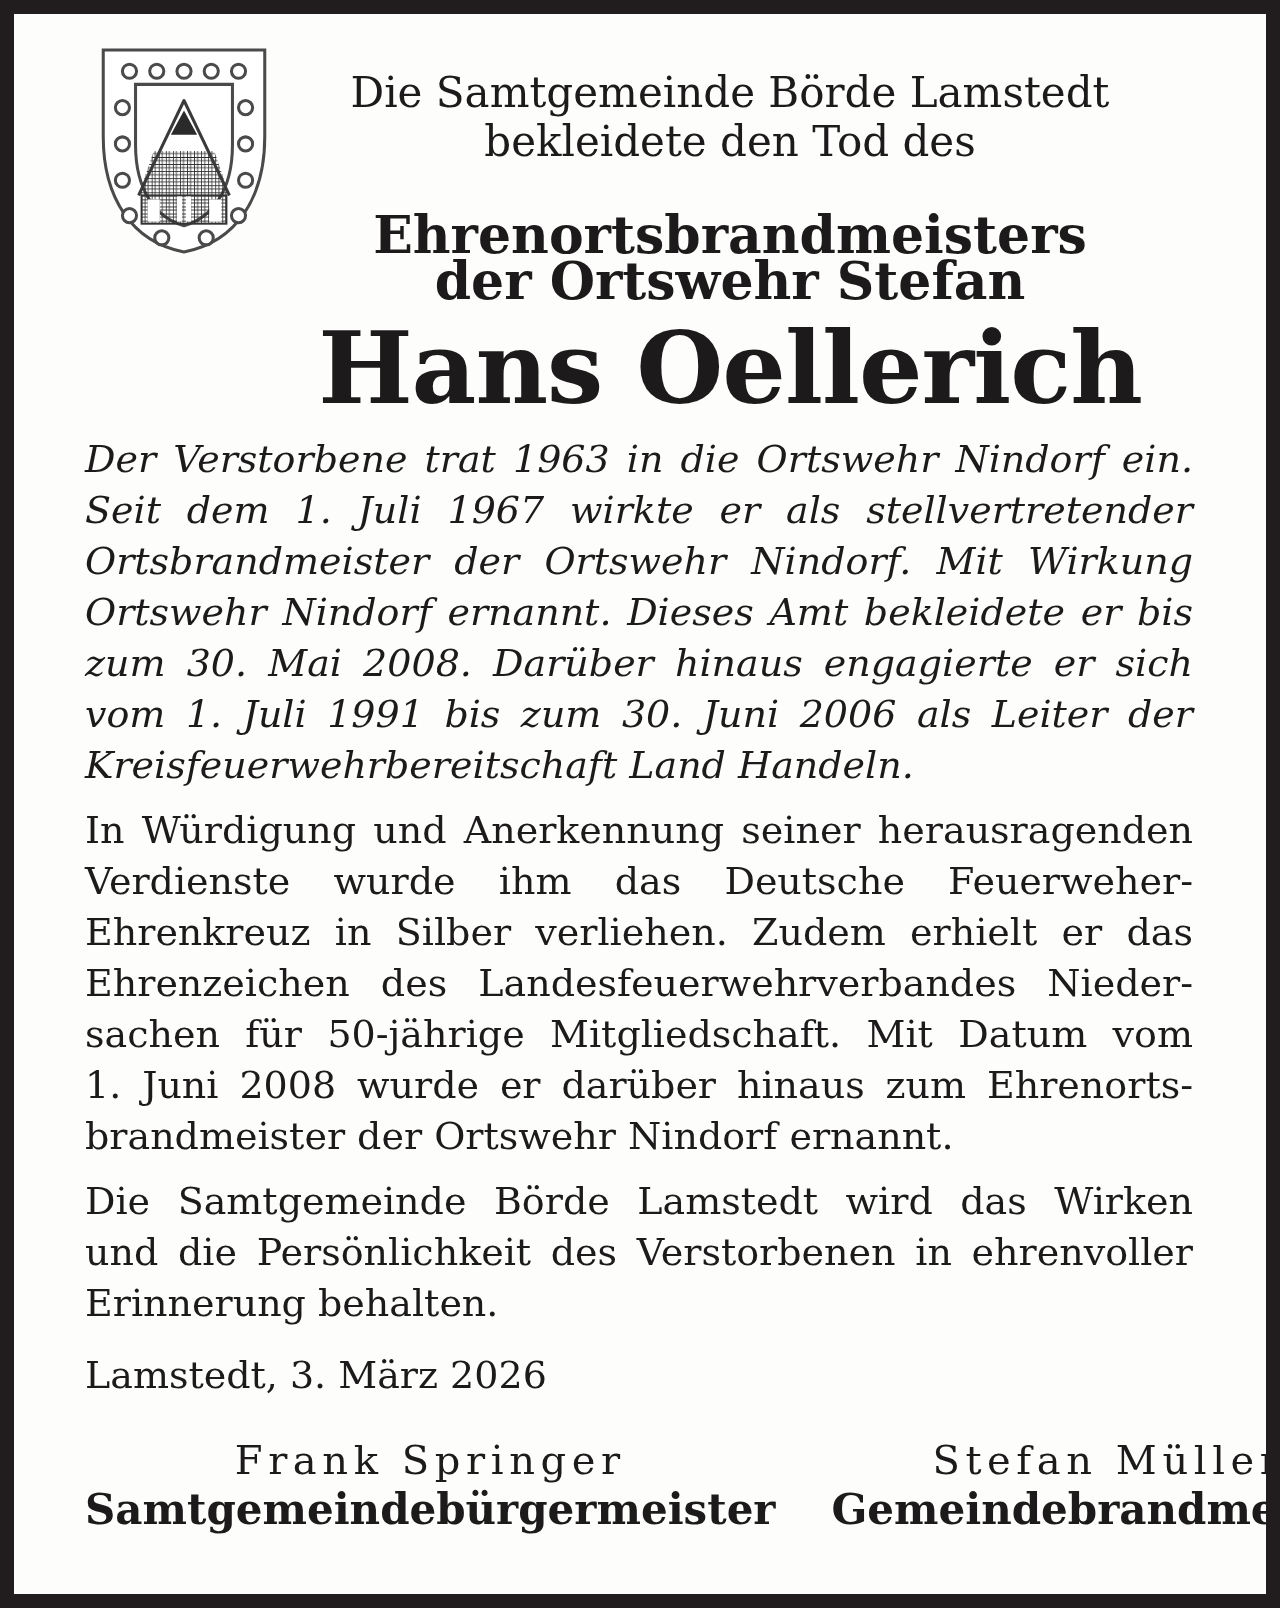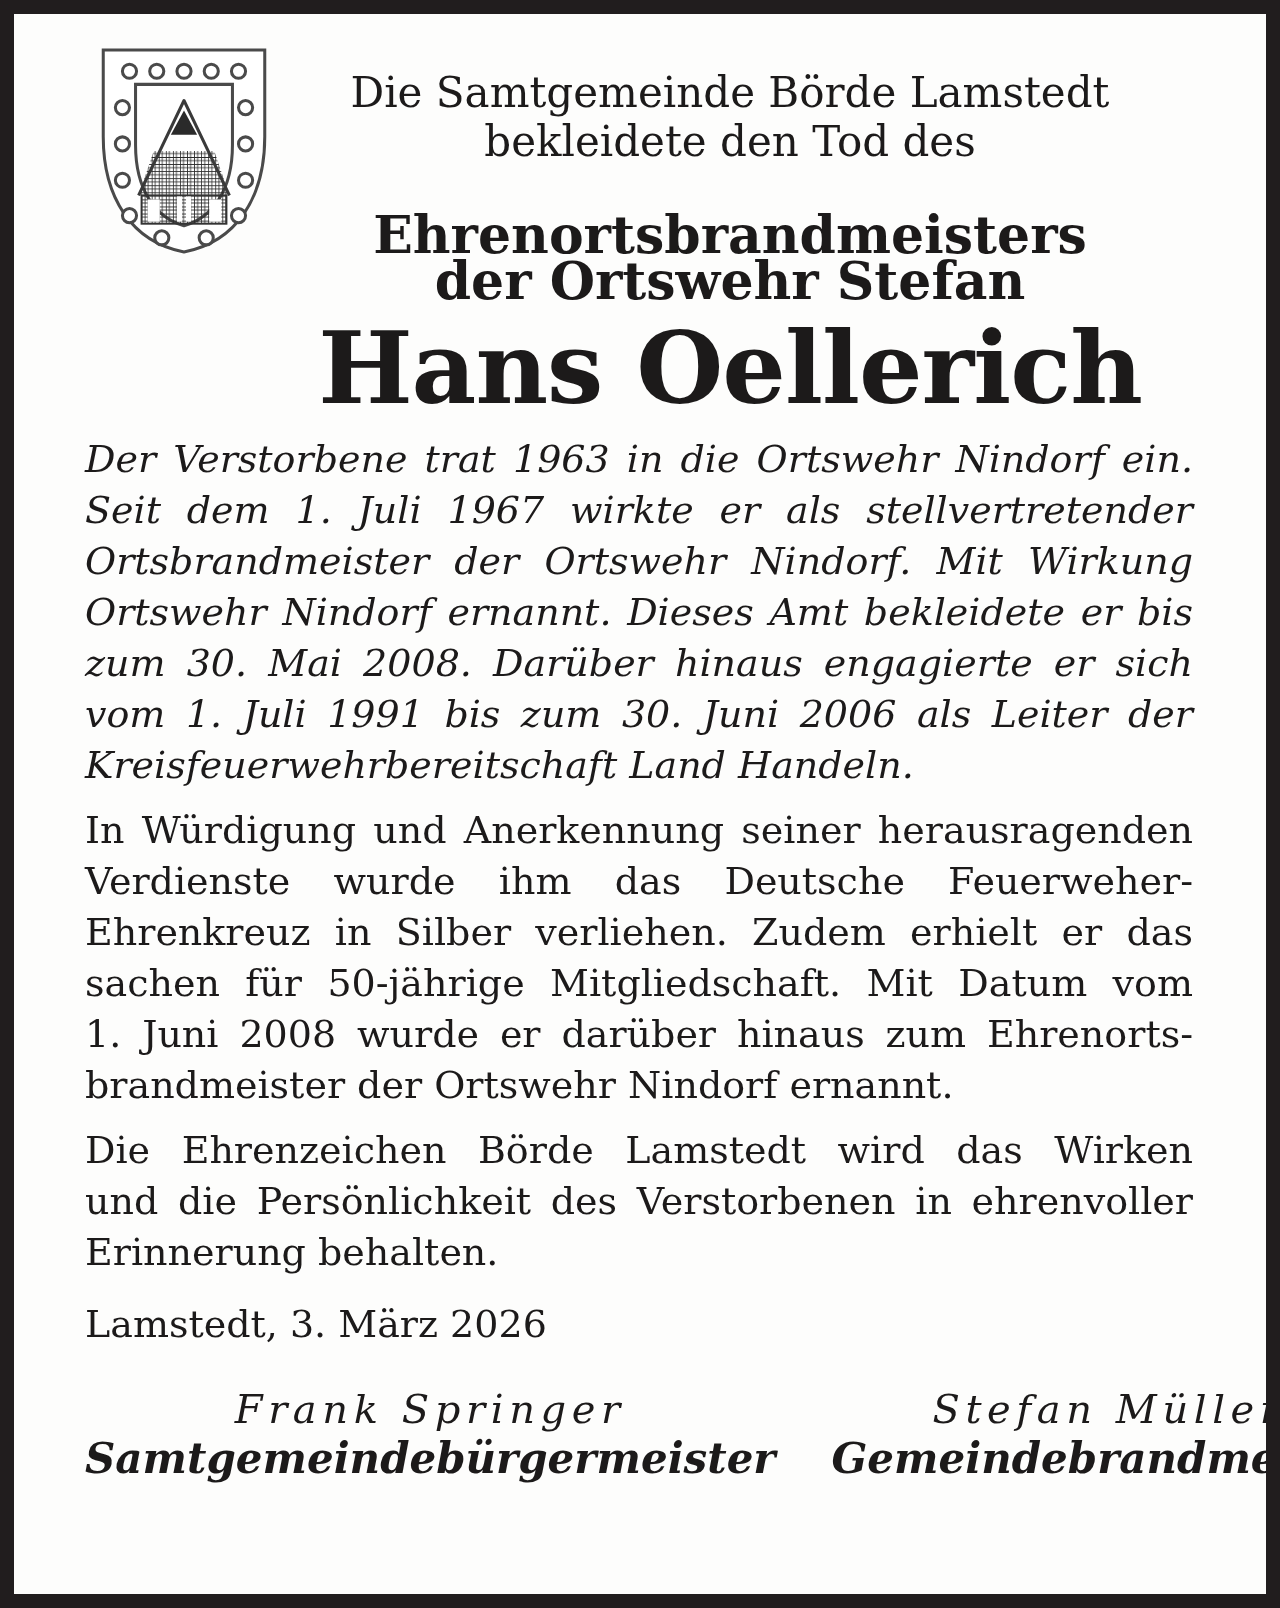--- a/index.html
+++ b/index.html
@@ -66,21 +66,20 @@
     text-align-last:left;
   }
   .dateline{
     margin-top:20px;
     font-size:38px;
     line-height:52px;
   }
   .signatures{
     display:flex;
     margin-top:34px;
-    font-style:italic;
   }
   .sig{
     text-align:center;
   }
   .sig.left{flex:0 0 54%;}
   .sig.right{flex:1 1 auto;padding-left:56px;}
   .sig-name{
     font-size:40px;
     line-height:50px;
     letter-spacing:0.14em;
@@ -162,27 +161,28 @@
       <div class="jline">Ortswehr Nindorf ernannt. Dieses Amt bekleidete er bis</div>
       <div class="jline">zum 30. Mai 2008. Darüber hinaus engagierte er sich</div>
       <div class="jline">vom 1. Juli 1991 bis zum 30. Juni 2006 als Leiter der</div>
       <div class="jline last">Kreisfeuerwehrbereitschaft Land Handeln.</div>
     </div>
 
     <div class="para">
       <div class="jline">In Würdigung und Anerkennung seiner herausragenden</div>
       <div class="jline">Verdienste wurde ihm das Deutsche Feuerweher-</div>
       <div class="jline">Ehrenkreuz in Silber verliehen. Zudem erhielt er das</div>
+      <div class="jline">Ehrenzeichen des Landesfeuerwehrverbandes Nieder-</div>
       <div class="jline">sachen für 50-jährige Mitgliedschaft. Mit Datum vom</div>
       <div class="jline">1. Juni 2008 wurde er darüber hinaus zum Ehrenorts-</div>
       <div class="jline last">brandmeister der Ortswehr Nindorf ernannt.</div>
     </div>
 
     <div class="para">
-      <div class="jline">Die Ehrenzeichen Börde Lamstedt wird das Wirken</div>
+      <div class="jline">Die Samtgemeinde Börde Lamstedt wird das Wirken</div>
       <div class="jline">und die Persönlichkeit des Verstorbenen in ehrenvoller</div>
       <div class="jline last">Erinnerung behalten.</div>
     </div>
 
     <div class="dateline">Lamstedt, 3. März 2026</div>
 
     <div class="signatures">
       <div class="sig left">
         <div class="sig-name">Frank Springer</div>
         <div class="sig-title">Samtgemeindebürgermeister</div>

